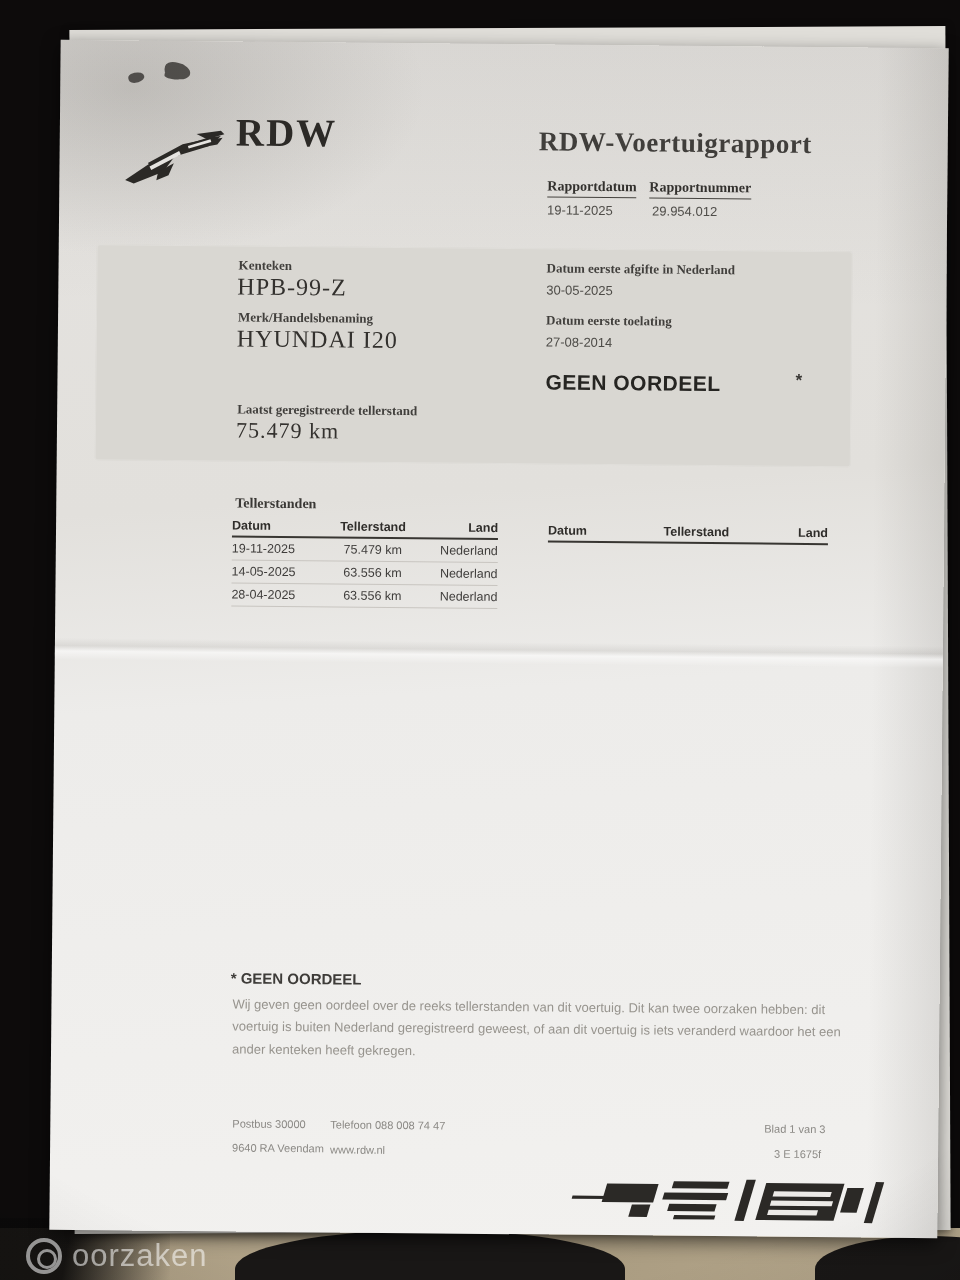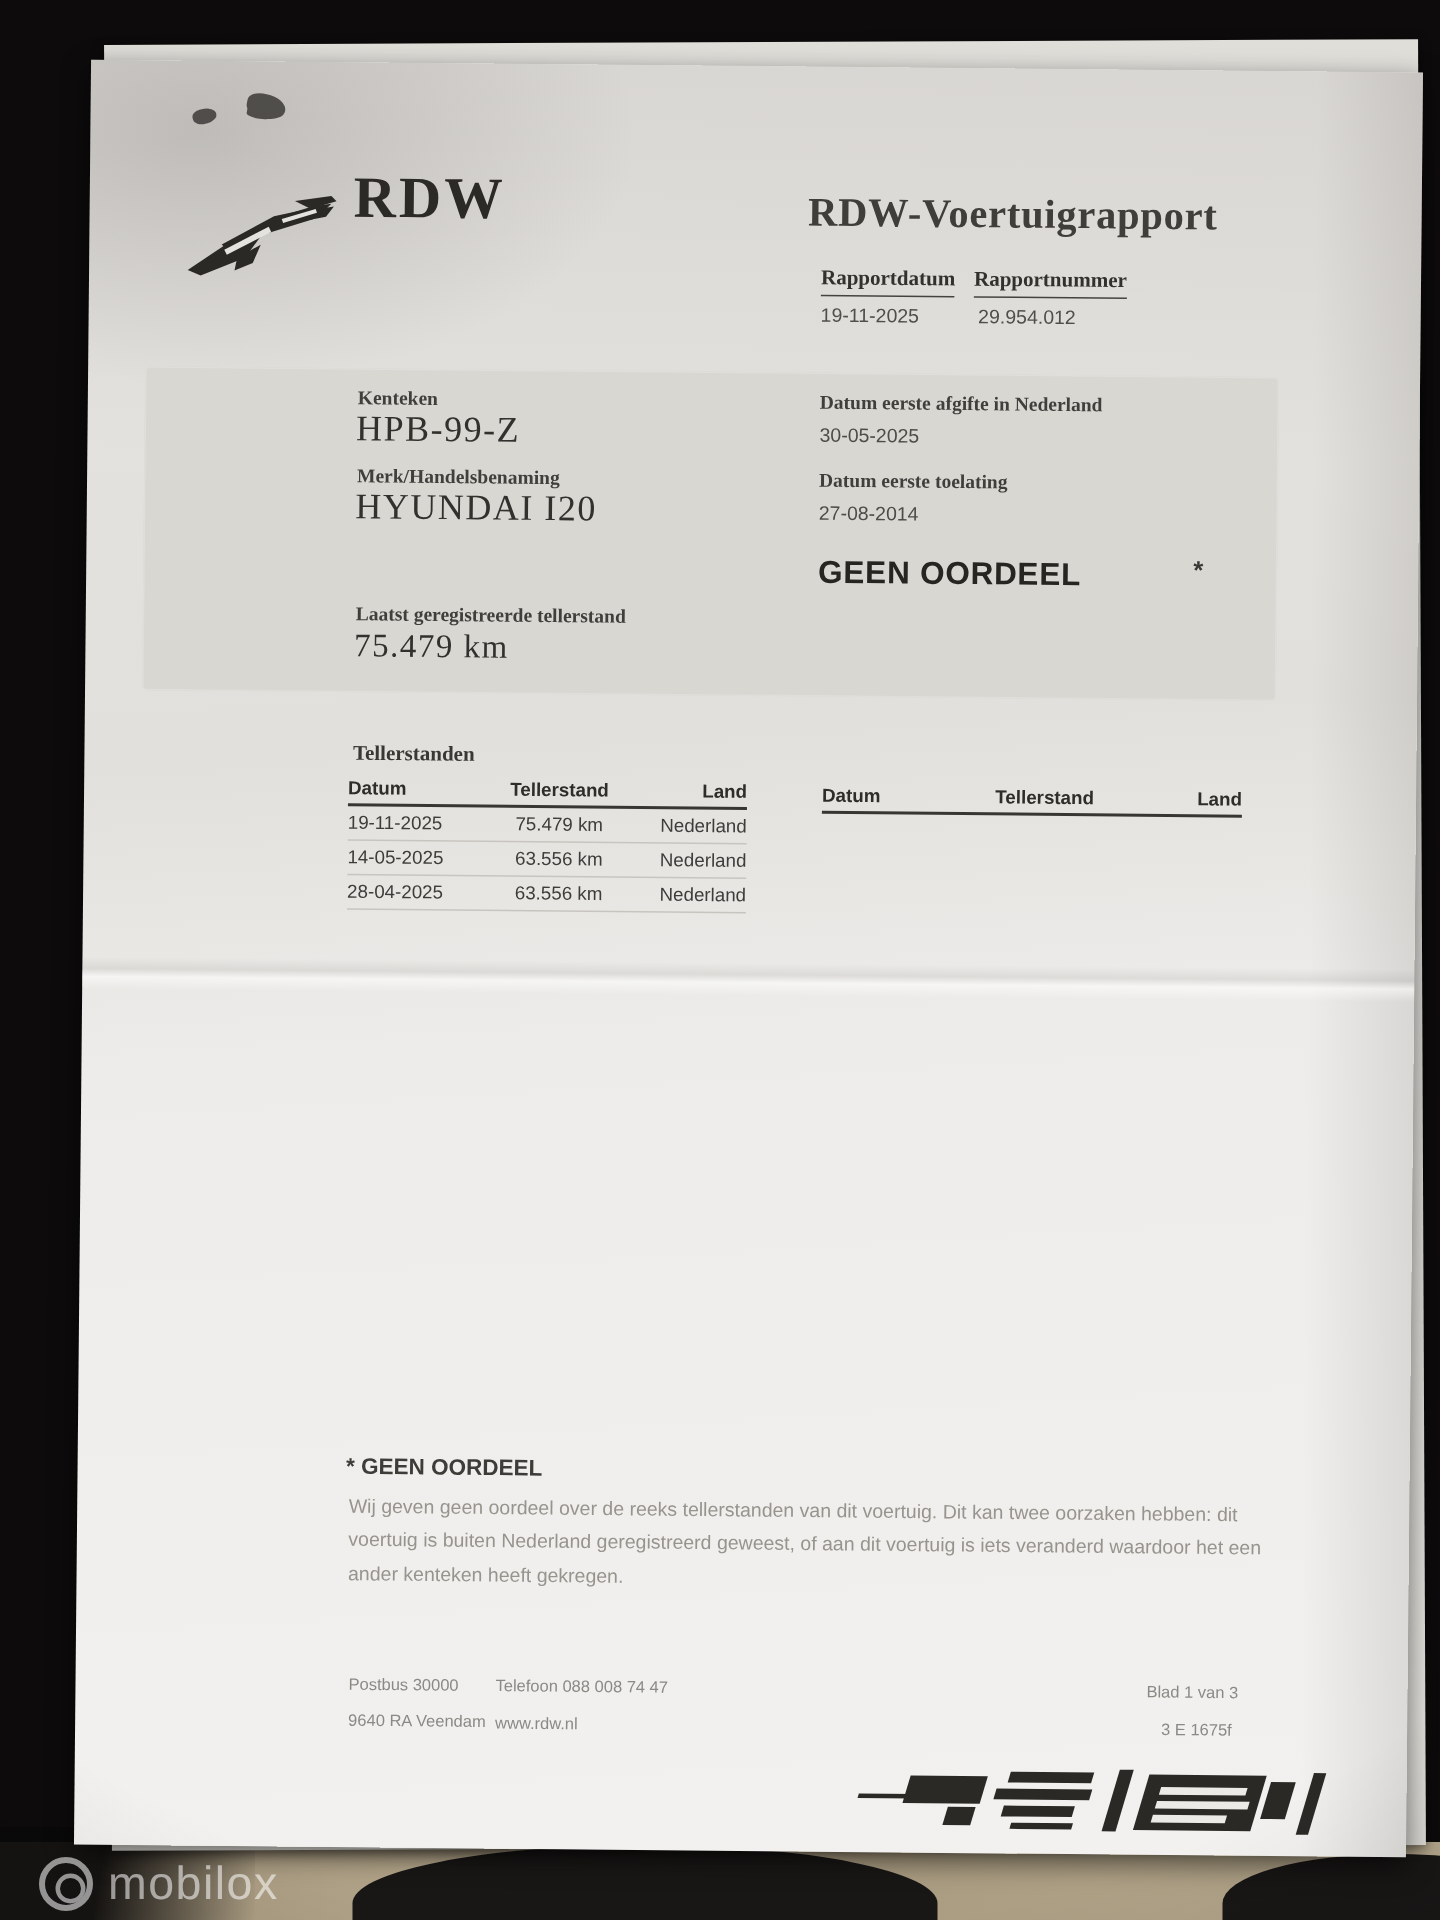--- a/index.html
+++ b/index.html
@@ -208,16 +208,16 @@
         <rect x="222" y="23" width="60" height="5"></rect>
         <rect x="222" y="32" width="48" height="5"></rect>
       </g>
     </svg>
   </div>
 
   <div class="vignette"></div>
 
   <div class="watermark">
     <div class="wm-circle"></div>
-    <div class="wm-text">mobilox</div>
+    <div class="wm-text">oorzaken</div>
   </div>
 
 </div>
 
 </body></html>

